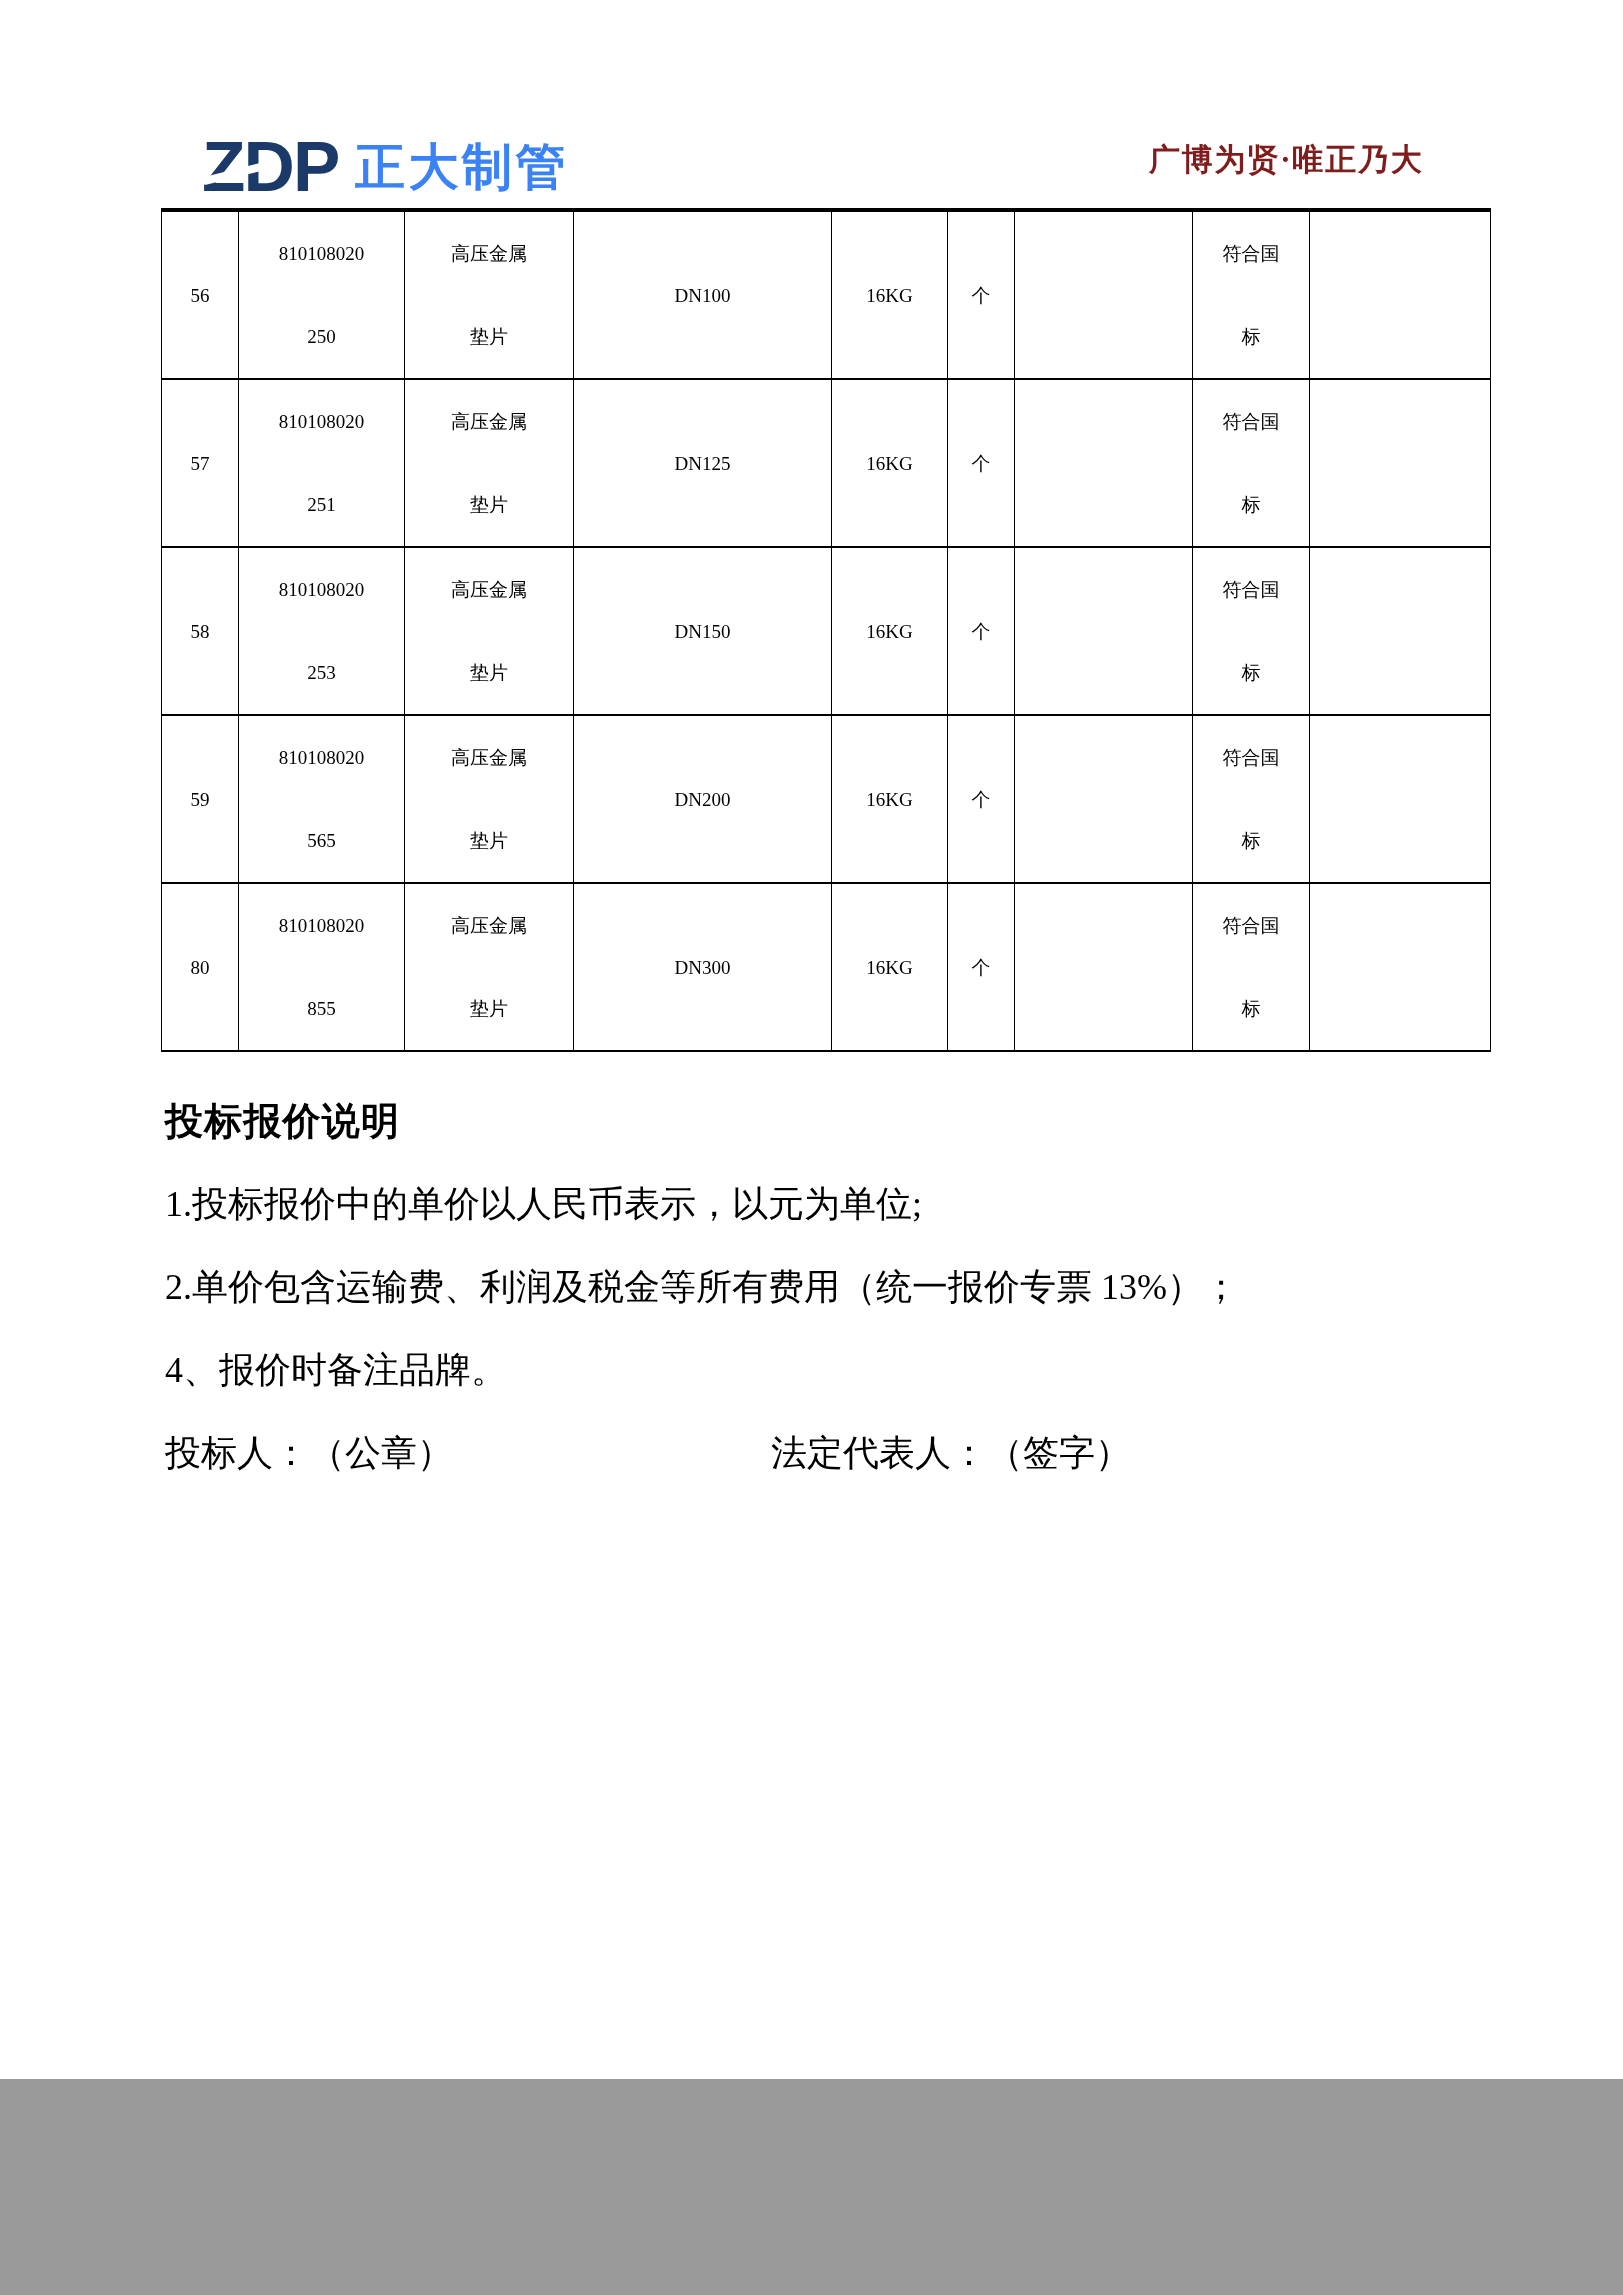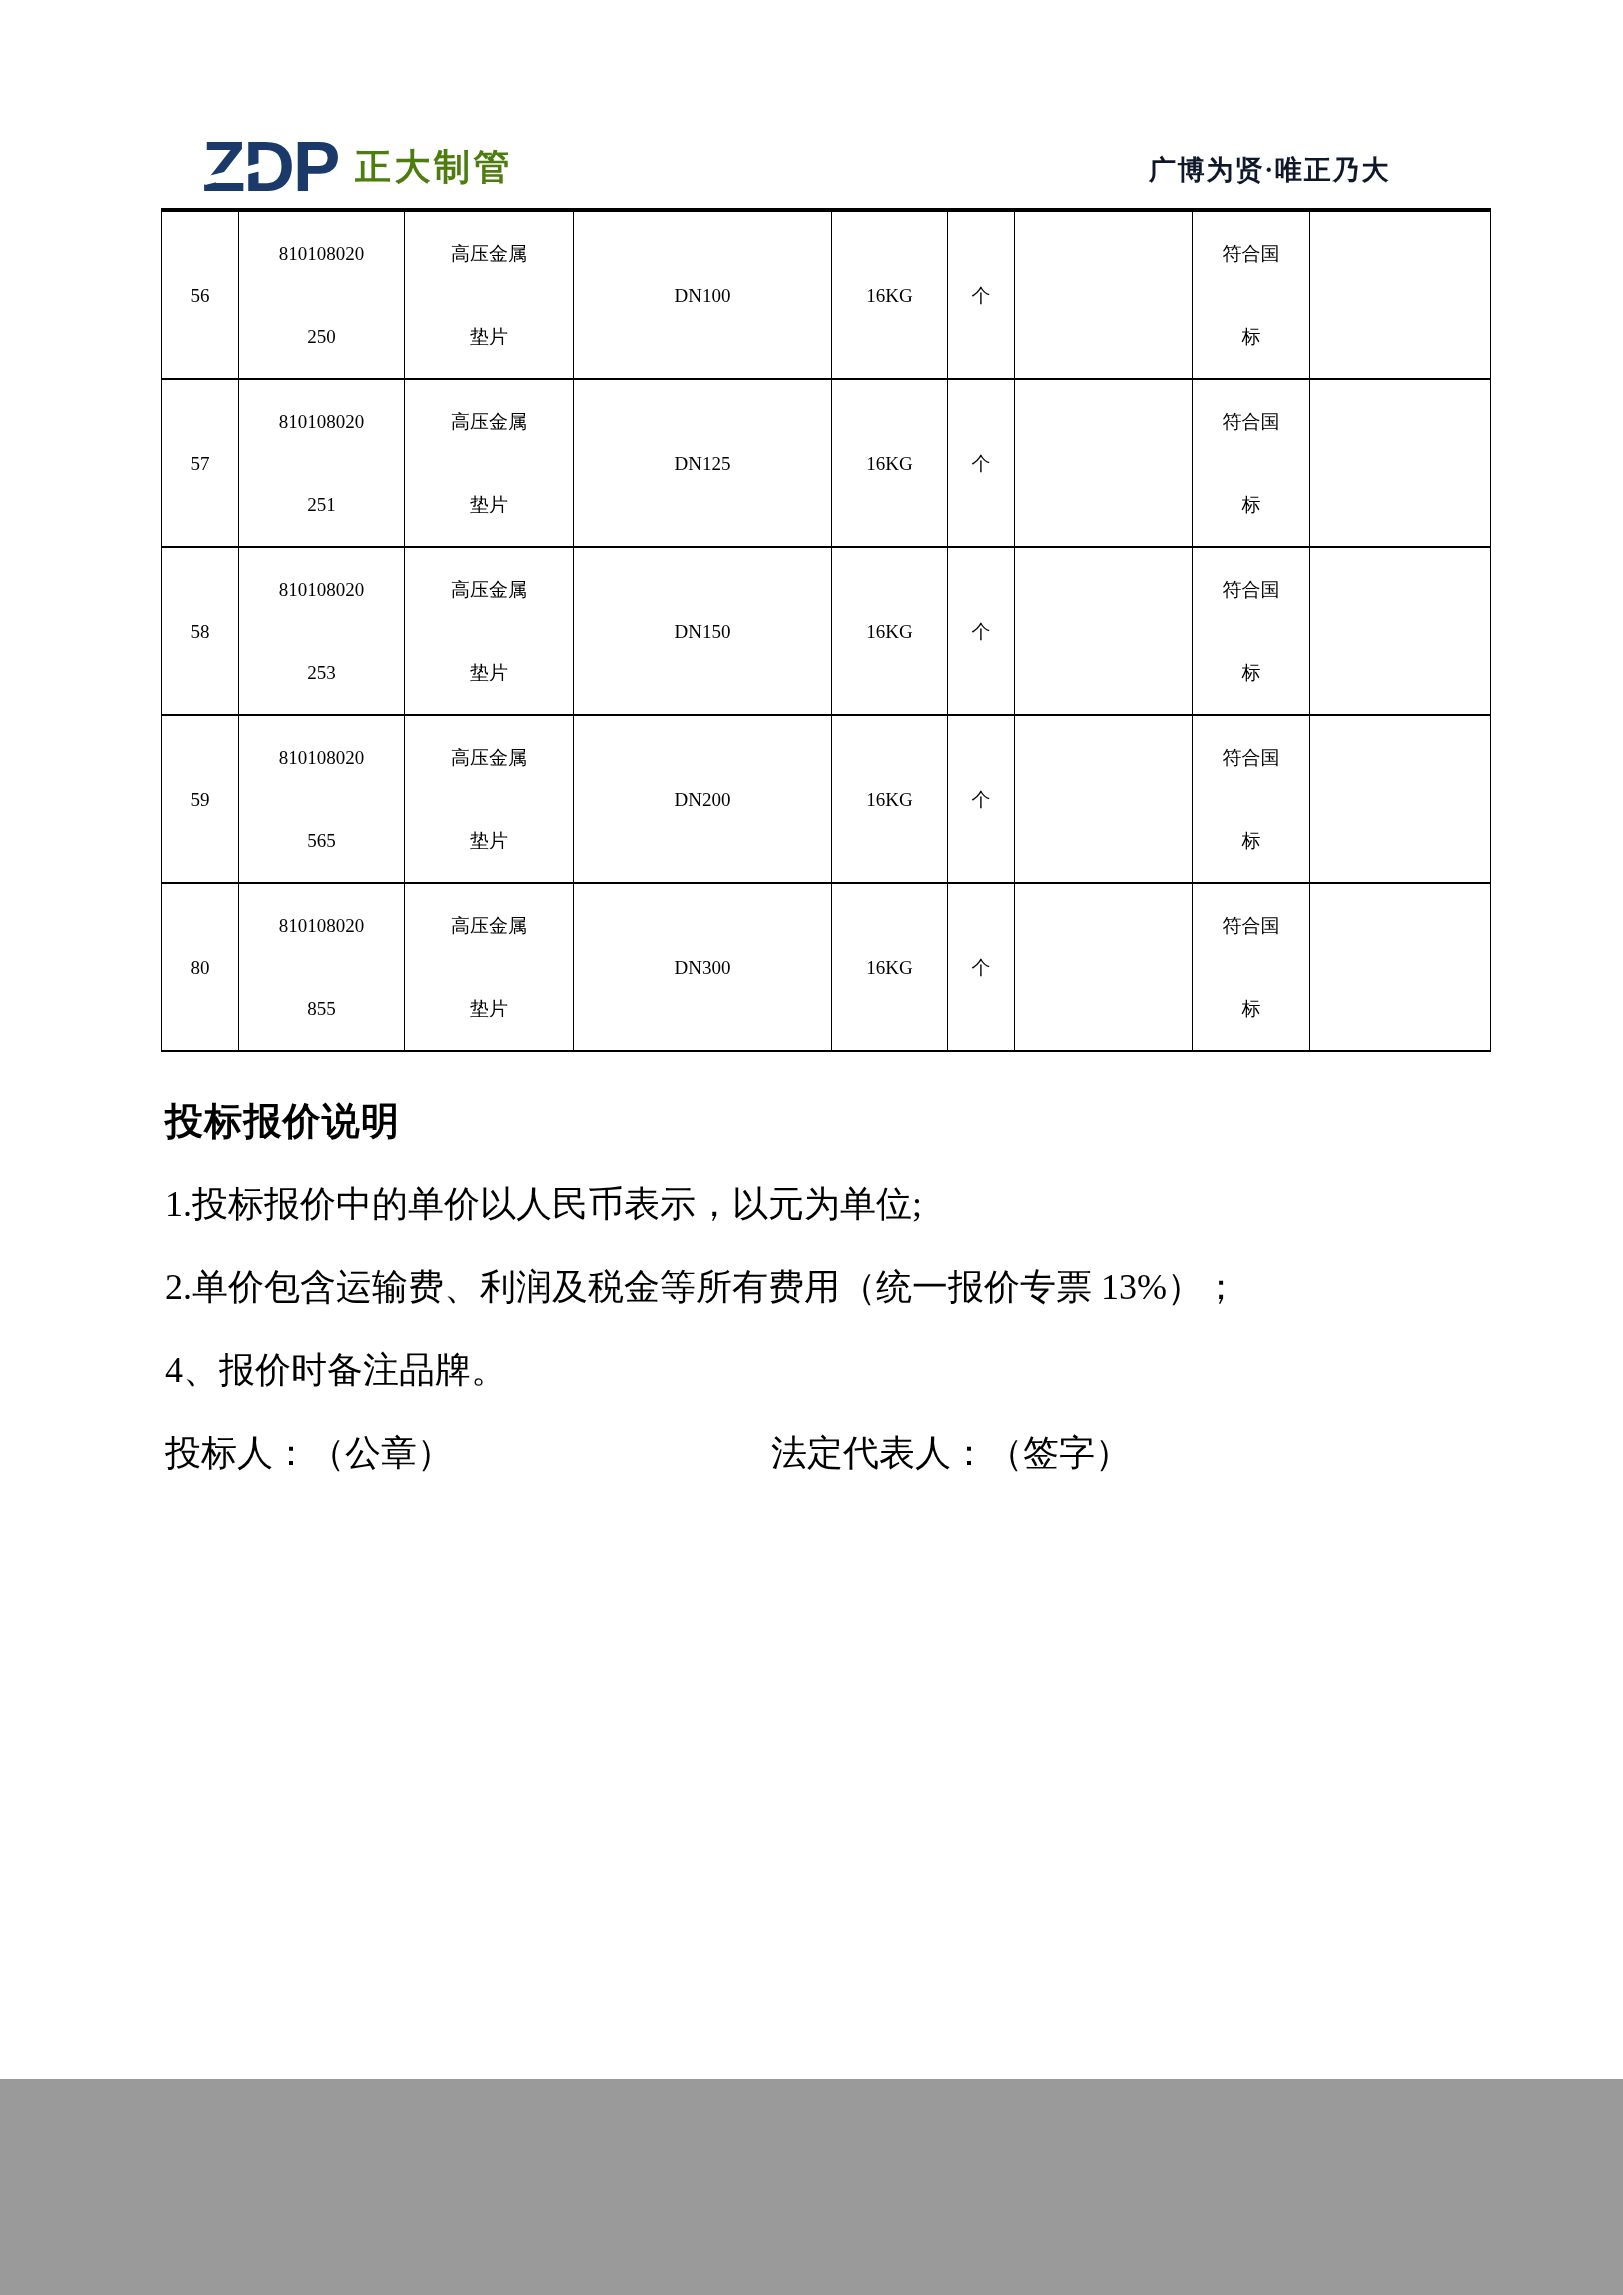--- a/index.html
+++ b/index.html
@@ -23,26 +23,26 @@
   }
   
   .logo-abbr::after {
     content:""; position:absolute;
     left:-1.2px; top:52%; width:58%; height:11%;
     background:#ffffff; border-radius:584px;
     transform:rotate(-14deg);
   }
   .logo-company {
     font-family:"Liberation Sans","DejaVu Sans",sans-serif;
-    font-weight:900; font-size:36px; line-height:1;
-    color:#4d7c0f; margin-left:16.4px; letter-spacing:3.5px;
+    font-weight:900; font-size:50px; line-height:1;
+    color:#3b82f6; margin-left:16.4px; letter-spacing:3.5px;
   }
   .slogan {
-    position:absolute; left:1149px; top:152px;
-    font-size:27px; font-weight:bold; color:#0f172a; letter-spacing:1.8px;
+    position:absolute; left:1149px; top:139px;
+    font-size:31px; font-weight:bold; color:#7f1d1d; letter-spacing:1.8px;
     white-space:nowrap;
   }
 
   
   table.items {
     position:absolute; left:161px; top:208px;
     border-collapse:collapse; table-layout:fixed;
     border:1.8px solid #000;
     border-top:4.7px solid #000;
     border-bottom:2.9px solid #000;

